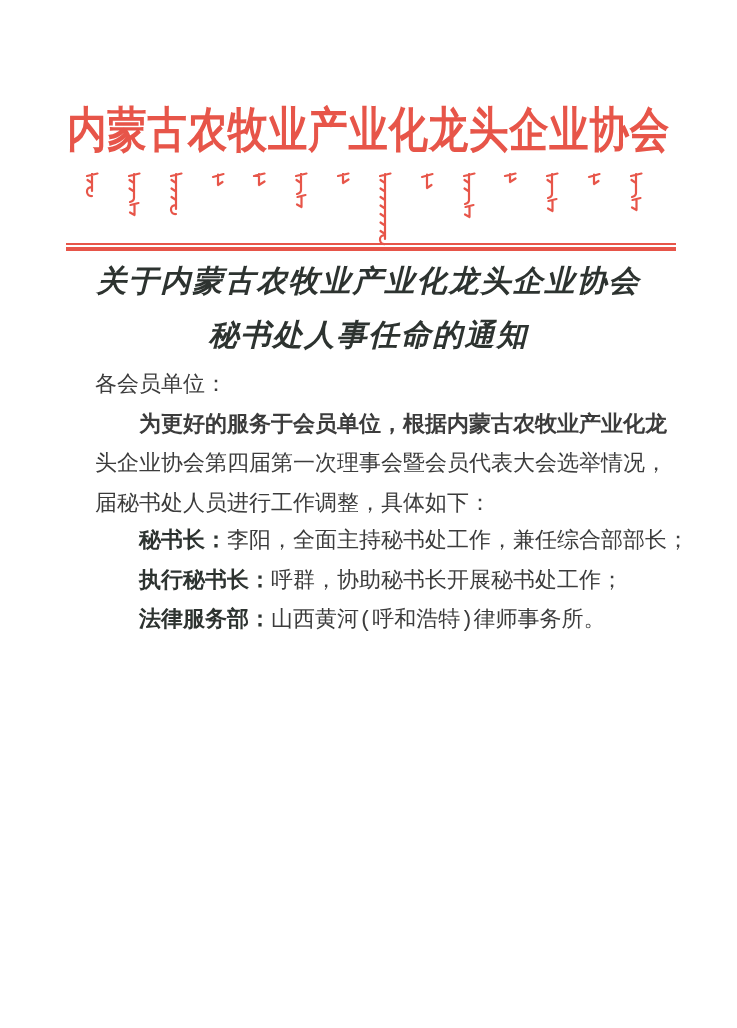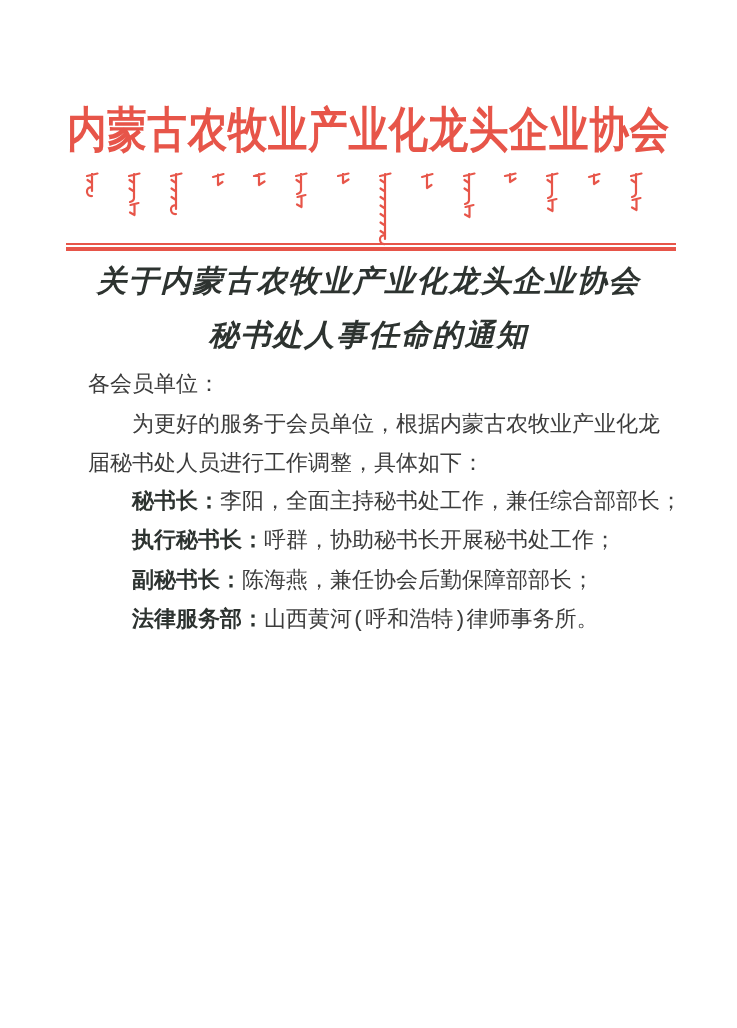--- a/index.html
+++ b/index.html
@@ -28,25 +28,25 @@
   .rule-bottom{top:950px;left:48px;width:642px;}
   .rule-bottom .thick{height:5px;margin-top:2px;}
   
   .doc-title{
     position:absolute;top:254px;left:0;width:100%;text-align:center;
     font-size:30px;font-weight:bold;color:var(--title-ink,#2d3330);
     letter-spacing:2px;line-height:54px;font-style:italic;
   }
   
   .body-block{
-    position:absolute;top:364px;left:88px;width:566px;
+    position:absolute;top:364px;left:95px;width:566px;
     font-size:22px;line-height:39.5px;color:var(--ink,#3c3c3c);
   }
   .bodyline{white-space:nowrap;}
-  .indent{text-indent:2em;}
+  .indent{text-indent:2em;font-weight:bold;}
   .appt{white-space:nowrap;text-indent:2em;font-family:Liberation Mono, monospace;}
   .appt .role{font-weight:bold;color:var(--title-ink,#2d3330);}
   
   .signature{
     position:absolute;top:862px;left:258px;width:340px;text-align:center;
     font-size:22px;line-height:46px;color:var(--ink,#3c3c3c);
   }
   
   .seal{
     position:absolute;left:409px;top:822px;width:156px;height:156px;
@@ -116,26 +116,26 @@
 
   <div class="doc-title">
     <div>关于内蒙古农牧业产业化龙头企业协会</div>
     <div>秘书处人事任命的通知</div>
   </div>
 
   <div class="body-block">
     <div class="bodyline">各会员单位：</div>
     <div id="paragraph">
         <div class="bodyline indent">为更好的服务于会员单位，根据内蒙古农牧业产业化龙</div>
+        <div class="bodyline">头企业协会第四届第一次理事会暨会员代表大会选举情况，</div>
         <div class="bodyline">届秘书处人员进行工作调整，具体如下：</div>
       </div>
     <div id="appointments">
         <div class="appt"><b class="role">秘书长：</b><span>李阳，全面主持秘书处工作，兼任综合部部长；</span></div>
         <div class="appt"><b class="role">执行秘书长：</b><span>呼群，协助秘书长开展秘书处工作；</span></div>
-        <div class="appt"><b class="role">副秘书长：</b><span>陈海燕，兼任协会后勤保障部部长；</span></div>
         <div class="appt"><b class="role">法律服务部：</b><span>山西黄河(呼和浩特)律师事务所。</span></div>
       </div>
   </div>
 
   <div class="signature">
     <div>内蒙古农牧业产业化龙头企业协会</div>
     <div>2023 年 2 月 6 日</div>
   </div>
 
   <svg class="seal" viewBox="0 0 156 156">

